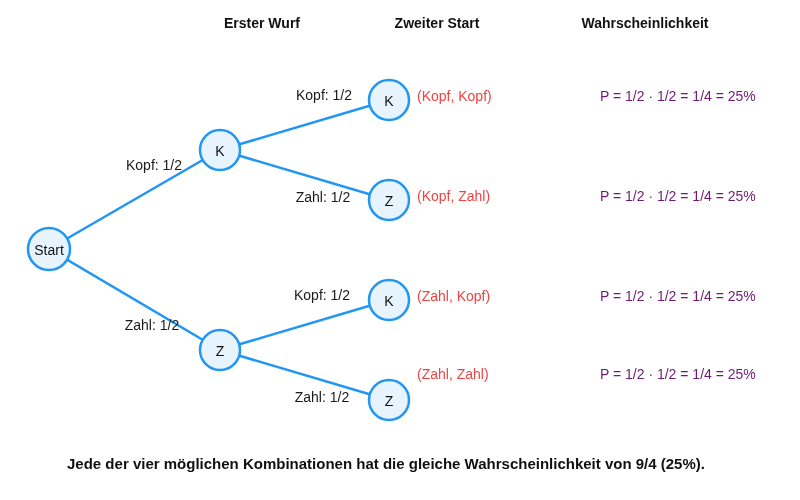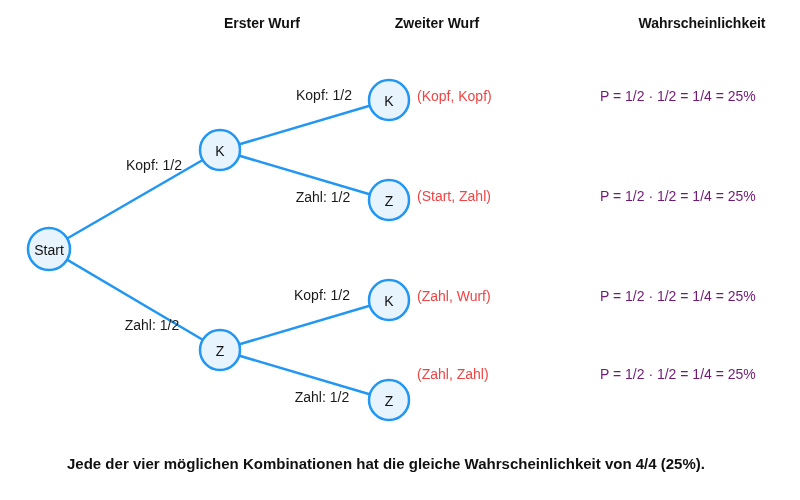--- a/index.html
+++ b/index.html
@@ -35,21 +35,21 @@
     top: 14px;
     transform: translateX(-50%);
     font-size: 14px;
     font-weight: bold;
     color: #111111;
     white-space: nowrap;
     line-height: 18px;
   }
   .col-header.h1 { left: 262px; }
   .col-header.h2 { left: 437px; }
-  .col-header.h3 { left: 702px; }
+  .col-header.h3 { left: 645px; }
   .outcome-label {
     position: absolute;
     left: 417px;
     font-size: 14px;
     color: #ef4444;
     white-space: nowrap;
     line-height: 16px;
   }
   .probability-label {
     position: absolute;
@@ -103,28 +103,28 @@
       <text x="389" y="101" text-anchor="middle" dominant-baseline="central" class="node-label">K</text>
       <circle cx="389" cy="200" r="20" fill="#E8F4FD" stroke="#2196F3" stroke-width="2.5"></circle>
       <text x="389" y="201" text-anchor="middle" dominant-baseline="central" class="node-label">Z</text>
       <circle cx="389" cy="300" r="20" fill="#E8F4FD" stroke="#2196F3" stroke-width="2.5"></circle>
       <text x="389" y="301" text-anchor="middle" dominant-baseline="central" class="node-label">K</text>
       <circle cx="389" cy="400" r="20" fill="#E8F4FD" stroke="#2196F3" stroke-width="2.5"></circle>
       <text x="389" y="401" text-anchor="middle" dominant-baseline="central" class="node-label">Z</text>
     </svg>
 
   <div class="col-header h1">Erster Wurf</div>
-  <div class="col-header h2">Zweiter Wurf</div>
+  <div class="col-header h2">Zweiter Start</div>
   <div class="col-header h3">Wahrscheinlichkeit</div>
 
   <div class="outcome-label row-1">(Kopf, Kopf)</div>
-  <div class="outcome-label row-2">(Start, Zahl)</div>
-  <div class="outcome-label row-3">(Zahl, Wurf)</div>
+  <div class="outcome-label row-2">(Kopf, Zahl)</div>
+  <div class="outcome-label row-3">(Zahl, Kopf)</div>
   <div class="outcome-label row-4">(Zahl, Zahl)</div>
 
   <div class="probability-label row-1">P = 1/2 · 1/2 = 1/4 = 25%</div>
   <div class="probability-label row-2">P = 1/2 · 1/2 = 1/4 = 25%</div>
   <div class="probability-label row-3">P = 1/2 · 1/2 = 1/4 = 25%</div>
   <div class="probability-label row-4">P = 1/2 · 1/2 = 1/4 = 25%</div>
 
-  <div class="caption">Jede der vier möglichen Kombinationen hat die gleiche Wahrscheinlichkeit von 4/4 (25%).</div>
+  <div class="caption">Jede der vier möglichen Kombinationen hat die gleiche Wahrscheinlichkeit von 9/4 (25%).</div>
 
 </div>
 
 </body></html>

